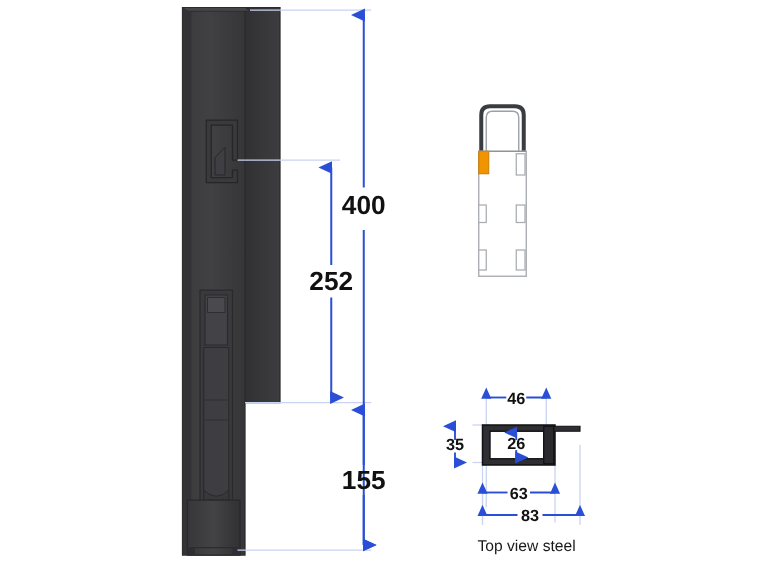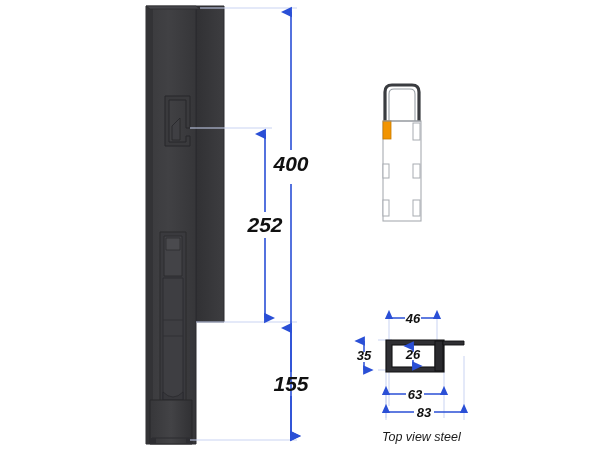--- a/index.html
+++ b/index.html
@@ -14,21 +14,20 @@
     position: relative;
     overflow: hidden;
     font-family: "Liberation Sans", sans-serif;
   }
   #drawing-root {
     position: absolute;
     left: 0;
     top: 0;
     width: 610px;
     height: 450px;
-    font-style: italic;
   }
   svg#drawing-canvas {
     display: block;
     width: 610px;
     height: 450px;
   }
   .dim-text {
     font-family: "Liberation Sans", sans-serif;
     font-weight: bold;
     fill: #111111;

